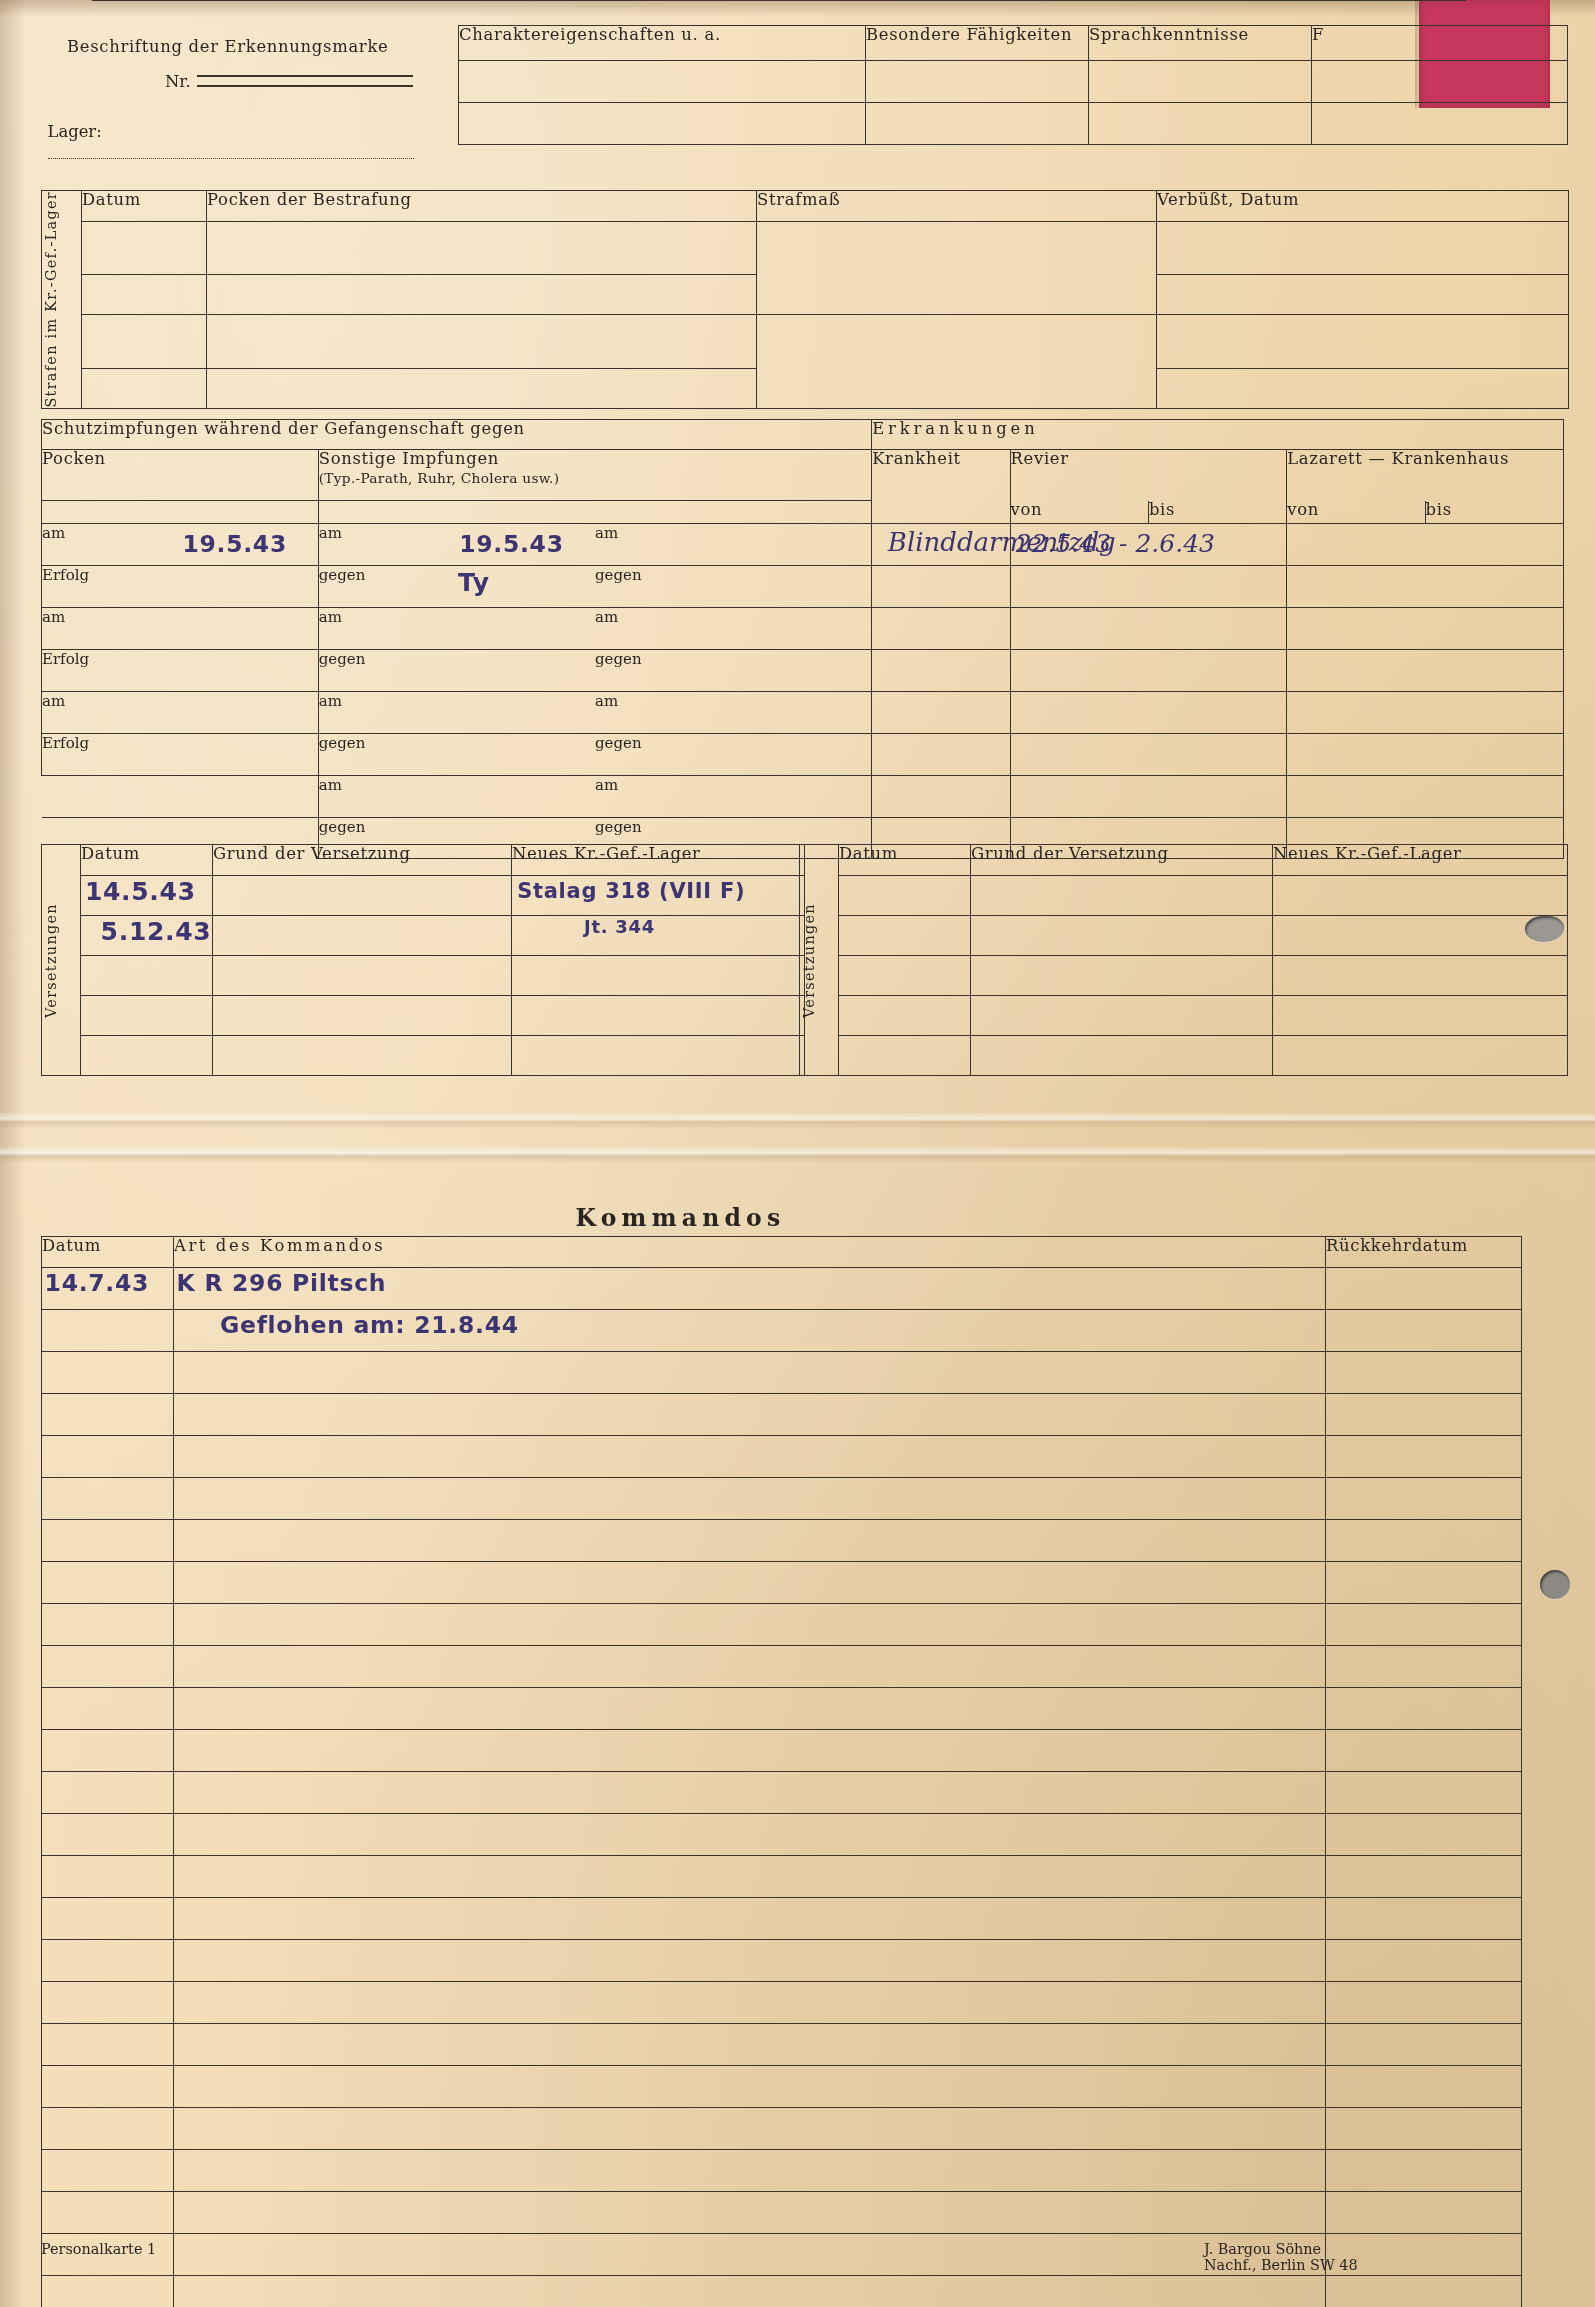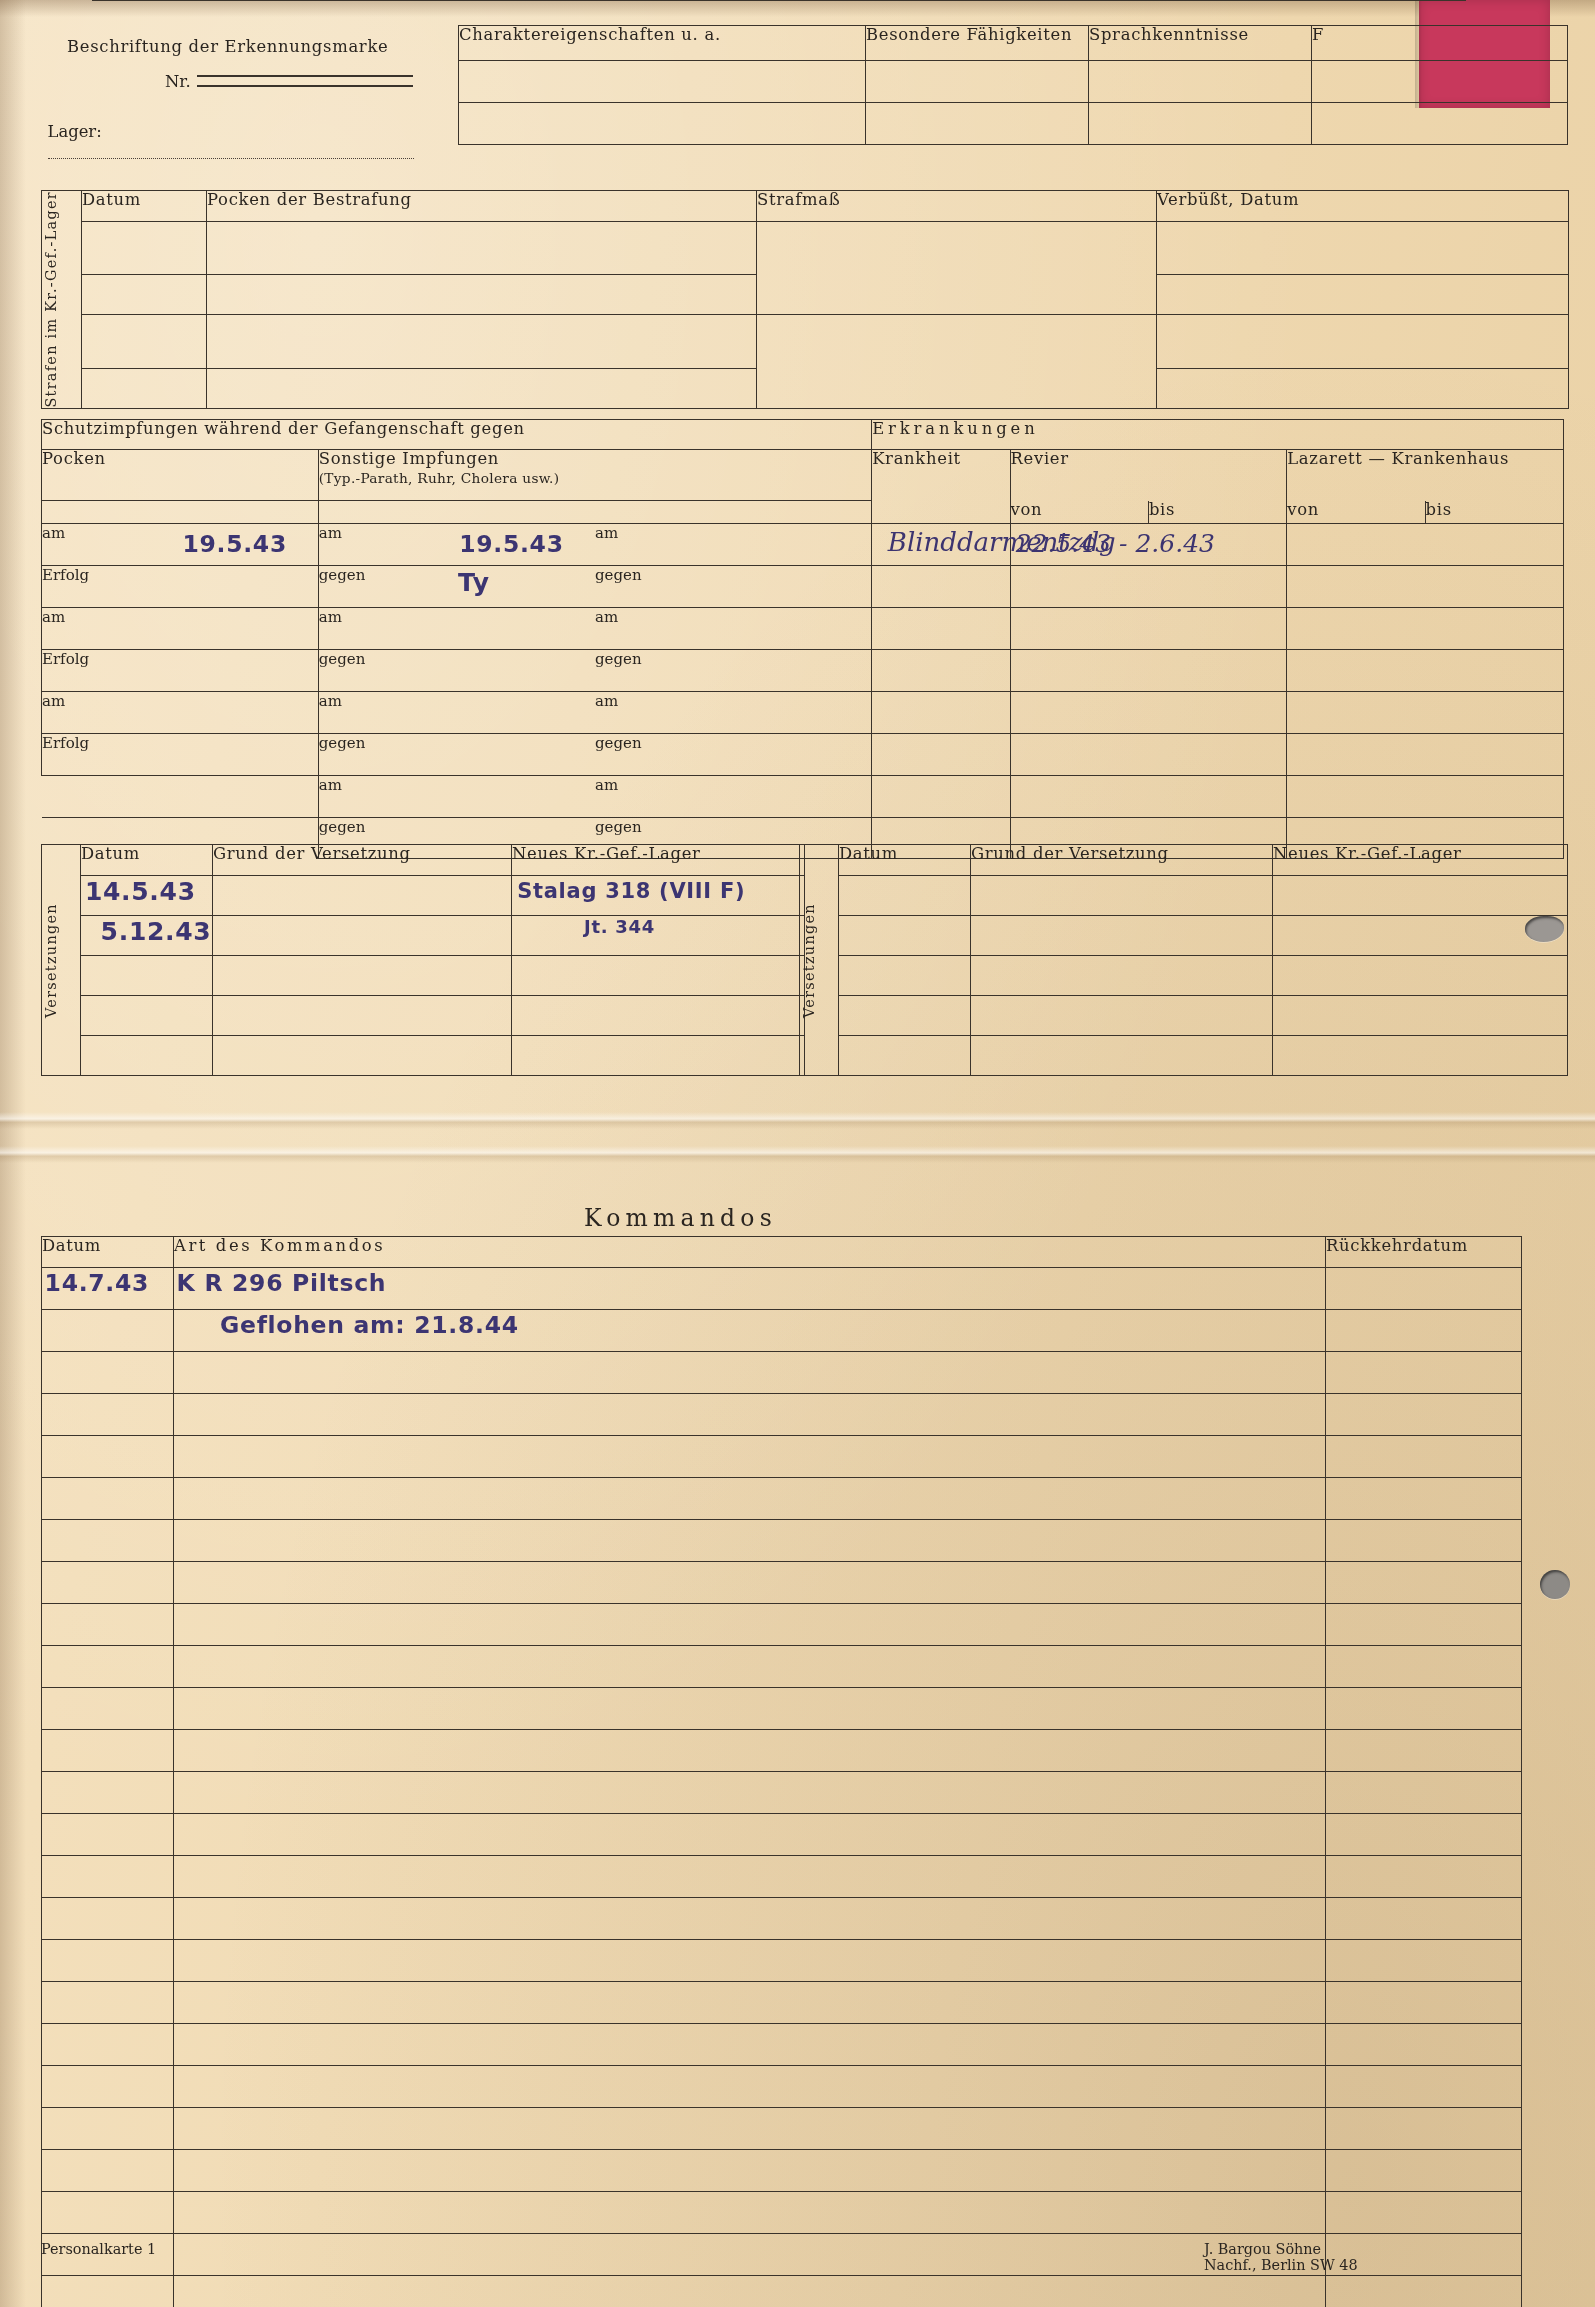--- a/index.html
+++ b/index.html
@@ -99,21 +99,21 @@
   .top-line{
     position:absolute;left:92px;top:0px;width:1374px;border-top:1px solid #3a332b;
   }
 
   
   .footer-left{position:absolute;left:41px;top:2241px;font-family:"DejaVu Serif", serif;font-size:14.4px;}
   .footer-right{position:absolute;left:1204px;top:2241px;font-family:"DejaVu Serif", serif;font-size:14.4px;}
 
   .kommandos-title{
     position:absolute;left:0;right:0;top:1204px;text-align:center;
-    font-family:"DejaVu Serif", serif;font-size:23.5px;font-weight:normal;letter-spacing:5.2px;
+    font-family:"DejaVu Serif", serif;font-size:23.5px;font-weight:bold;letter-spacing:5.2px;
   }
   .nr-line{display:inline-block;width:216px;border-top:2px double #3a332b;border-bottom:2px double #3a332b;height:7.8px;margin-left:6.5px;}
   .under-dots{display:inline-block;width:366px;border-bottom:1.3px dotted #4a4038;height:17px;}
 </style>
 </head>
 <body>
 
 <div class="paper"></div>
 <div class="edge-shadow-l"></div>
 <div class="edge-shadow-t"></div>

